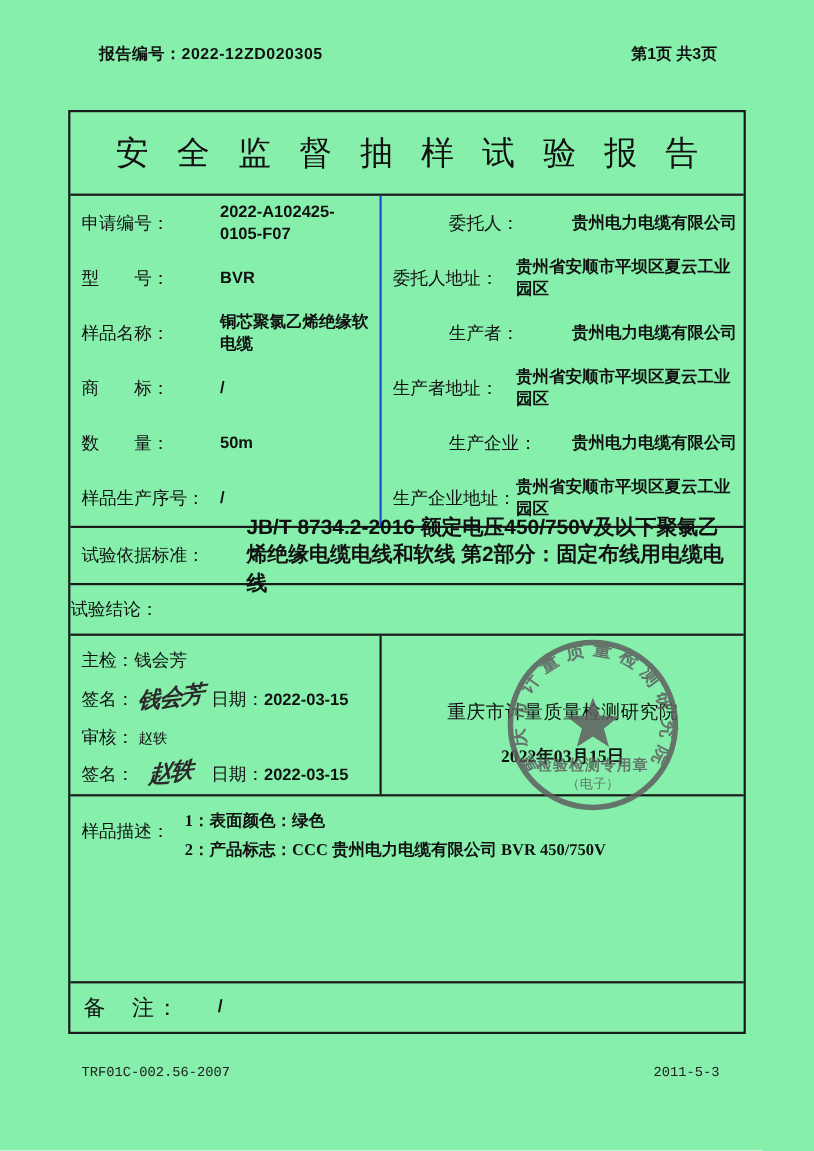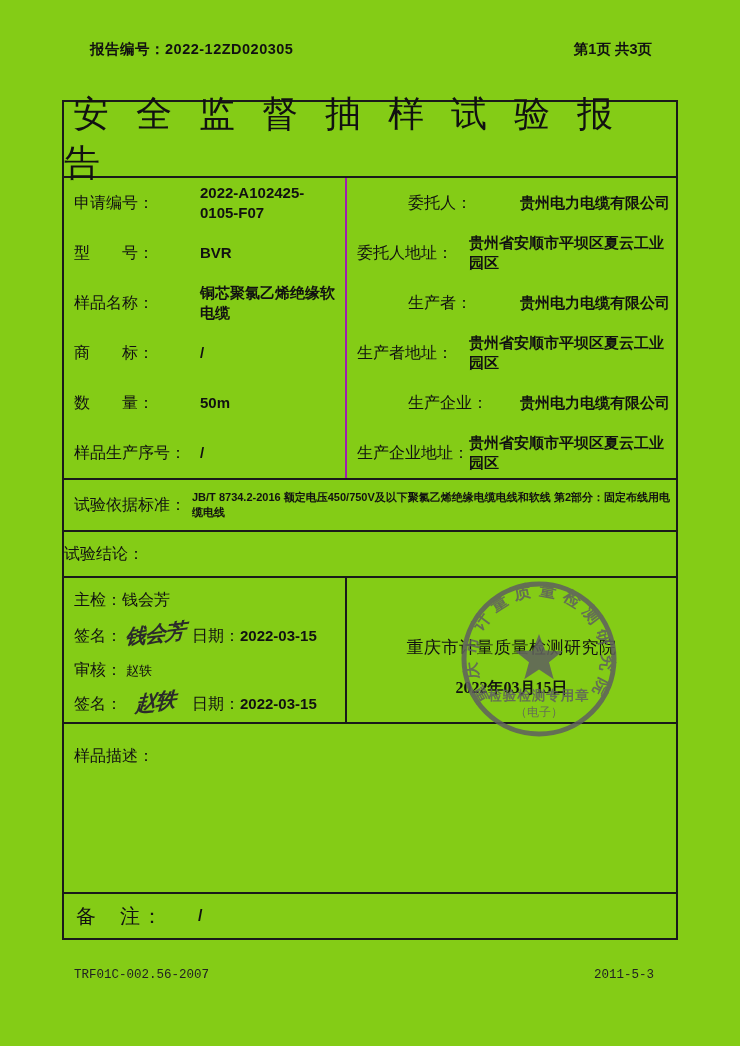--- a/index.html
+++ b/index.html
@@ -1,48 +1,48 @@
 <!DOCTYPE html>
 <html><head>
 <meta charset="utf-8">
 <style>
   * { margin:0; padding:0; box-sizing:border-box; }
   body { width:740px; height:1046px; background:#ffffff; position:relative;
          font-family:"Liberation Serif","DejaVu Serif",serif; color:#111; }
-  .page { position:absolute; inset:0; background:#84cc16; }
+  .page { position:absolute; inset:0; background:#86efac; }
 
   
   .hdr-left  { position:absolute; left:90px;  top:40px; font-size:14.5px; font-weight:bold;
                font-family:"Liberation Sans","DejaVu Sans",sans-serif; letter-spacing:.5px; }
   .hdr-right { position:absolute; right:88px; top:40px; font-size:14.5px; font-weight:bold;
                font-family:"Liberation Sans","DejaVu Sans",sans-serif; }
 
   
   .tbl { position:absolute; left:62px; top:100px; width:616px; height:840px;
          border:2px solid #1a1a1a; display:flex; flex-direction:column; }
 
   .row-title { height:76px; border-bottom:2px solid #1a1a1a; display:flex;
                align-items:center; justify-content:center; }
-  .row-title .t { font-size:36px; letter-spacing:9px; text-indent:9px; font-weight:500; }
+  .row-title .t { font-size:30px; letter-spacing:9px; text-indent:9px; font-weight:500; }
 
   .row-info { height:302px; border-bottom:2px solid #1a1a1a; display:flex; }
-  .col-l { width:283px; border-right:2px solid #a21caf; display:flex; flex-direction:column; }
+  .col-l { width:283px; border-right:2px solid #1d4ed8; display:flex; flex-direction:column; }
   .col-r { flex:1; display:flex; flex-direction:column;align-items:flex-end; }
   .irow { flex:1; display:flex; align-items:center; padding-left:10px; }
   .irow .lab { font-size:16px; flex:0 0 auto; }
   .col-l .lab { width:126px; }
   .col-r .lab { width:112px; }
   .irow .val { flex:1; padding-right:6px; font-size:15px; font-weight:bold;
                font-family:"Liberation Sans","DejaVu Sans",sans-serif; line-height:1.35; }
   .irow .val.cjk { font-family:"Liberation Serif","DejaVu Serif",serif; font-weight:600; font-size:15px; }
 
   .row-std { height:52px; border-bottom:2px solid #1a1a1a; display:flex; align-items:center; padding-left:10px; }
   .row-std .lab { width:118px; font-size:16px; flex:0 0 auto; }
-  .row-std .val { flex:1; font-size:11px; font-weight:bold; line-height:1.35; padding-right:4px;
-                  font-family:"Liberation Sans","DejaVu Sans",sans-serif; }
+  .row-std .val { flex:1; font-size:19px; font-weight:bold; line-height:1.35; padding-right:4px;
+                  font-family:"Liberation Sans","DejaVu Sans",sans-serif;margin-left:32px; }
 
   .row-con { height:46px; border-bottom:2px solid #1a1a1a; display:flex; align-items:center; padding-left:0; }
   .row-con .lab { font-size:16px; }
   .row-con .val { margin-left:26px; font-size:16px; font-weight:bold;
                   font-family:"Liberation Sans","DejaVu Sans",sans-serif; }
 
   .row-sign { height:146px; border-bottom:2px solid #1a1a1a; display:flex; }
   .sign-l { width:283px; border-right:2px solid #1a1a1a; position:relative;
             padding:12px 0 0 10px; font-size:16px; }
   .sign-l .line { position:absolute; left:10px; white-space:nowrap; }
@@ -172,20 +172,24 @@
         </div>
       </div>
       <div class="sign-r">
         <div class="org-ln">重庆市计量质量检测研究院</div>
         <div class="date-ln">2022年03月15日</div>
       </div>
     </div>
 
     <div class="row-desc">
       <span class="lab">样品描述：</span>
+      <div class="lines">
+        <div class="dval">1：表面颜色：绿色</div>
+        <div class="dval">2：产品标志：CCC 贵州电力电缆有限公司 BVR 450/750V</div>
+      </div>
     </div>
 
     <div class="row-note">
       <span class="lab">备　注：</span>
       <span class="val">/</span>
     </div>
 
     <svg class="stamp" viewBox="0 0 170 170" xmlns="http://www.w3.org/2000/svg">
       <circle cx="85" cy="85" r="75" fill="none" stroke="#5f5f5f" stroke-width="5"></circle>
       <path id="ringPath" d="M 36.7,125.5 A 63,63 0 1 1 133.3,125.5" fill="none"></path>

